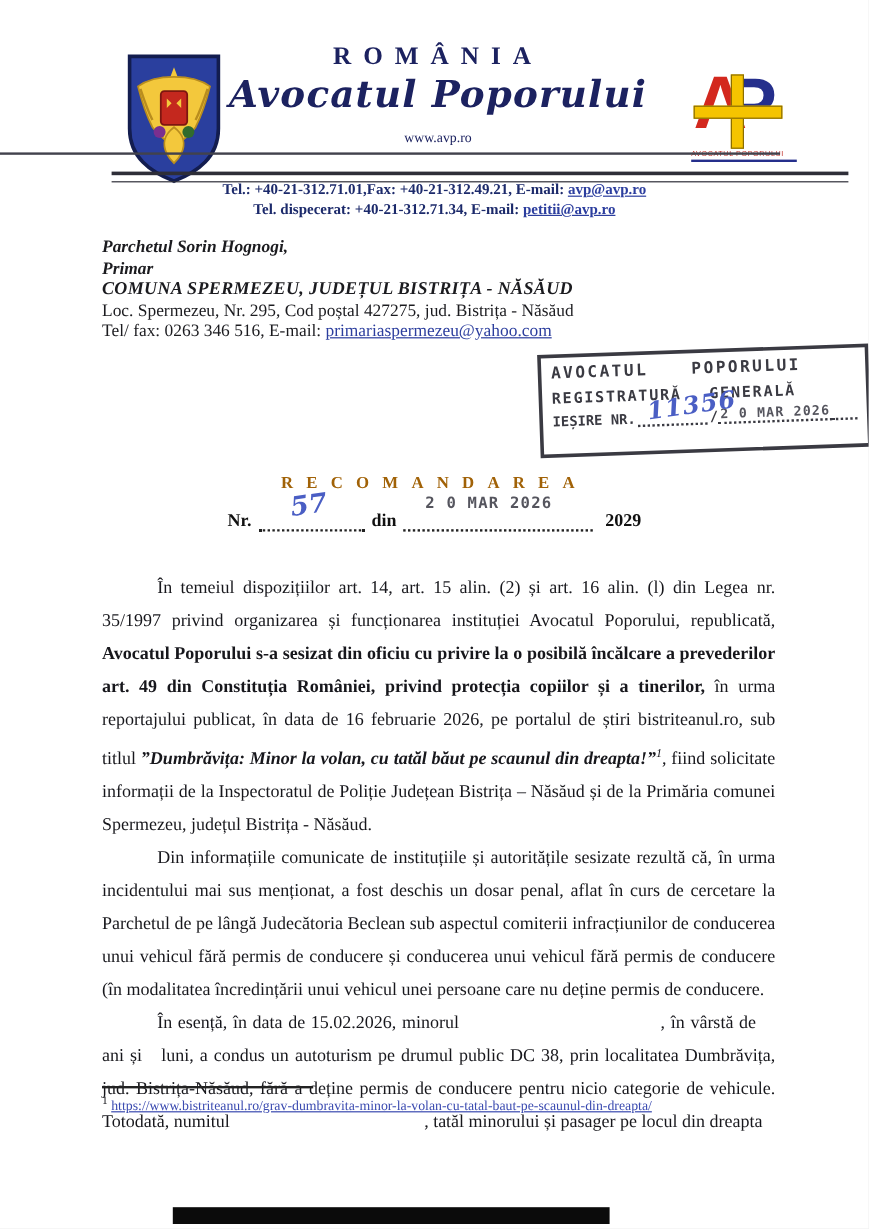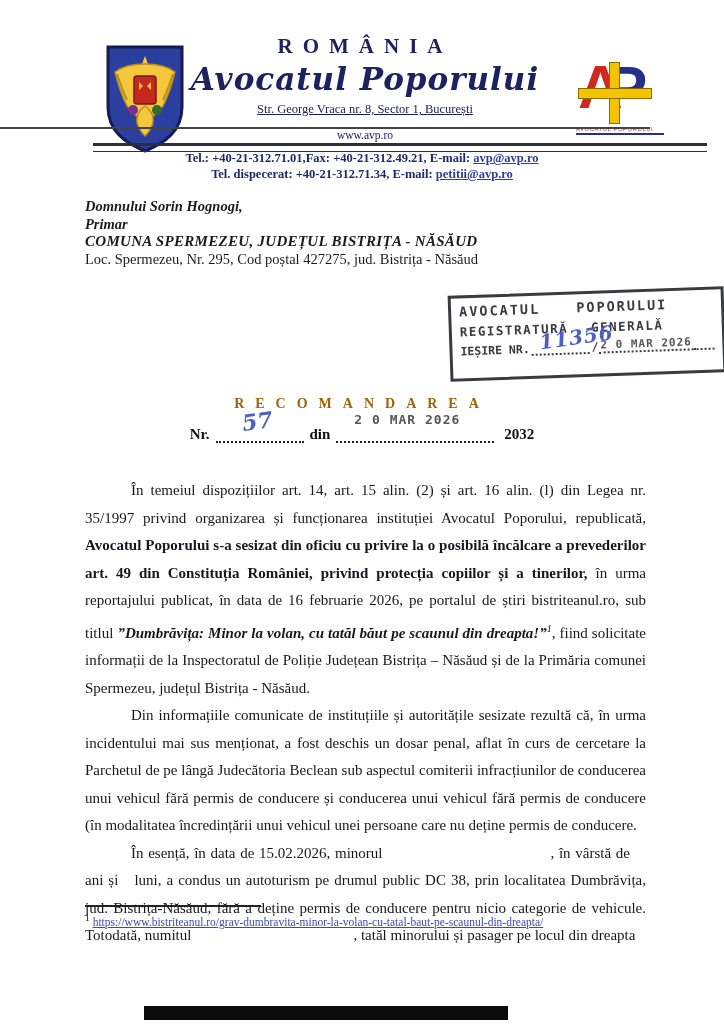--- a/index.html
+++ b/index.html
@@ -97,21 +97,20 @@
       <path d="M36 38 l4 4 -4 4 z M48 38 l-4 4 4 4 z" fill="#f3c83c"></path>
       <path d="M42 62 c-8 6 -10 14 -6 22 c2 4 4 6 6 8 c2 -2 4 -4 6 -8 c4 -8 2 -16 -6 -22 z" fill="#f3c83c" stroke="#b98d1e" stroke-width="1.5"></path>
       <circle cx="30" cy="66" r="5" fill="#7a2f8f"></circle>
       <circle cx="54" cy="66" r="5" fill="#316b2d"></circle>
     </svg>
   </div>
 
   <div class="masthead">
     <div class="country">ROMÂNIA</div>
     <div class="institution">Avocatul Poporului</div>
-    <div class="hdr-address">Str. George Vraca nr. 8, Sector 1, București</div>
     <div class="hdr-web">www.avp.ro</div>
   </div>
 
   <div class="ap-logo">
     <span class="ap-a">A</span>
     <span class="ap-p">P</span>
     <span class="ap-cross-v"></span>
     <span class="ap-cross-h"></span>
     <span class="ap-caption">AVOCATUL POPORULUI</span>
   </div>
@@ -122,24 +121,28 @@
   <div class="tel-line tel1">
     <span>Tel.: +40-21-312.71.01,Fax: +40-21-312.49.21, E-mail:</span>
     <a class="hdr-link">avp@avp.ro</a>
   </div>
   <div class="tel-line tel2">
     <span>Tel. dispecerat: +40-21-312.71.34, E-mail:</span>
     <a class="hdr-link">petitii@avp.ro</a>
   </div>
 
   <div class="recipient">
-    <div class="bi">Domnului Sorin Hognogi,</div>
+    <div class="bi">Parchetul Sorin Hognogi,</div>
     <div class="bi">Primar</div>
     <div class="bi rec-3">COMUNA SPERMEZEU, JUDEȚUL BISTRIȚA - NĂSĂUD</div>
     <div>Loc. Spermezeu, Nr. 295, Cod poștal 427275, jud. Bistrița - Năsăud</div>
+    <div>
+      <span>Tel/ fax: 0263 346 516, E-mail:</span>
+      <a class="mail-link">primariaspermezeu@yahoo.com</a>
+    </div>
   </div>
 
   <div class="stamp">
     <div class="stamp-l1">AVOCATUL POPORULUI</div>
     <div class="stamp-l2">REGISTRATURĂ GENERALĂ</div>
     <div class="stamp-l3">
       <span>IEȘIRE NR.</span>
       <span class="stamp-no">
         <span class="hand-no">11356</span>
       </span>
@@ -153,21 +156,21 @@
 
   <div class="nr-line">
     <span>Nr.</span>
     <span class="dotline dot1">
       <span class="hand-57">57</span>
     </span>
     <span>din</span>
     <span class="dotline dot2">
       <span class="stamp-date2">2 0 MAR 2026</span>
     </span>
-    <span class="nr-year">2032</span>
+    <span class="nr-year">2029</span>
   </div>
 
   <div class="body-text">
     <p>
       <span>În temeiul dispozițiilor art. 14, art. 15 alin. (2) și art. 16 alin. (l) din Legea nr. 35/1997 privind organizarea și funcționarea instituției Avocatul Poporului, republicată, </span><span class="b">Avocatul Poporului s-a sesizat din oficiu cu privire la o posibilă încălcare a prevederilor art. 49 din Constituția României, privind protecția copiilor și a tinerilor,</span><span> în urma reportajului publicat, în data de 16 februarie 2026, pe portalul de știri bistriteanul.ro, sub titlul </span><span class="q">”Dumbrăvița: Minor la volan, cu tatăl băut pe scaunul din dreapta!”</span><sup class="fn">1</sup><span>, fiind solicitate informații de la Inspectoratul de Poliție Județean Bistrița – Năsăud și de la Primăria comunei Spermezeu, județul Bistrița - Năsăud.</span>
     </p>
     <p>
       <span>Din informațiile comunicate de instituțiile și autoritățile sesizate rezultă că, în urma incidentului mai sus menționat, a fost deschis un dosar penal, aflat în curs de cercetare la Parchetul de pe lângă Judecătoria Beclean sub aspectul comiterii infracțiunilor de conducerea unui vehicul fără permis de conducere și conducerea unui vehicul fără permis de conducere (în modalitatea încredințării unui vehicul unei persoane care nu deține permis de conducere.</span>
     </p>
     <p>

